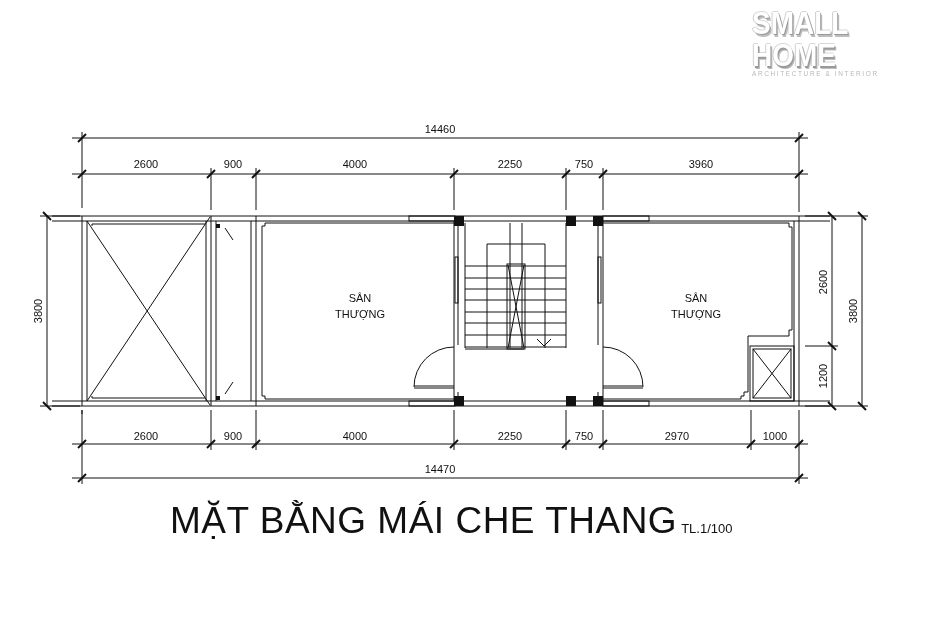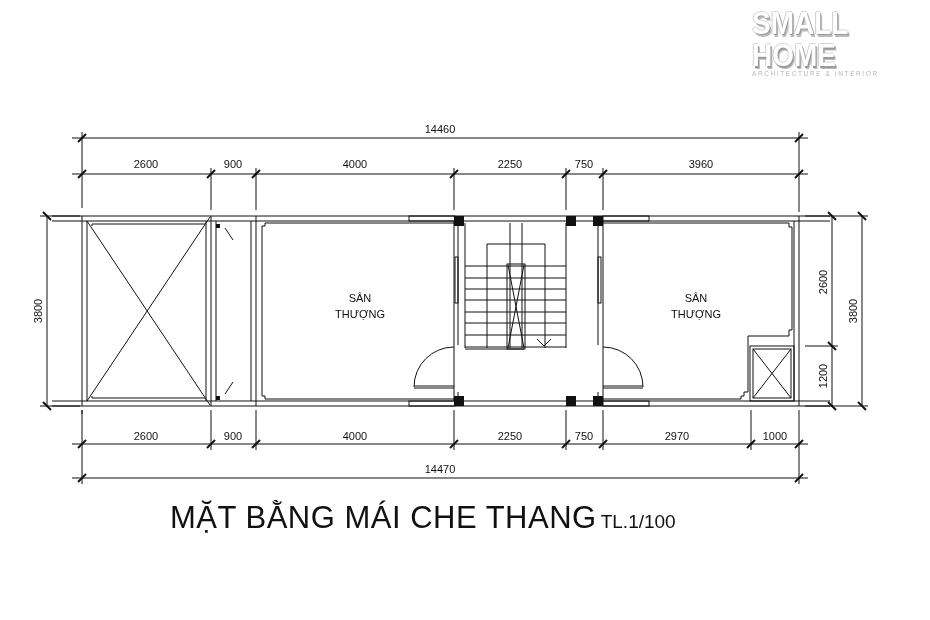--- a/index.html
+++ b/index.html
@@ -5,22 +5,22 @@
   html, body { margin: 0; padding: 0; background: #ffffff; }
   body { width: 930px; height: 620px; position: relative; overflow: hidden; font-family: "Liberation Sans", sans-serif; }
   #plan { position: absolute; left: 0; top: 0; }
   .dim { font-family: "Liberation Sans", sans-serif; font-size: 11px; fill: #111; }
   .lbl { font-family: "Liberation Sans", sans-serif; font-size: 11px; fill: #111; }
   .logo { position: absolute; left: 752px; top: 12px; width: 166px; text-align: left; }
   .logo-main { font-family: "Liberation Sans", sans-serif; font-weight: bold; font-size: 28px; color: #ffffff; letter-spacing: 0px; line-height: 28px;
     text-shadow: 1px 1px 0 #9a9a9a, 2px 2px 0 #bdbdbd, -1px 0 0 #cfcfcf, 0 -1px 0 #d8d8d8; transform: scaleY(1.15); }
   .logo-sub { font-family: "Liberation Sans", sans-serif; font-size: 6.5px; color: #b8b8b8; letter-spacing: 1.6px; margin-top: 2px; }
   .title { position: absolute; left: 170px; top: 500px; white-space: nowrap; color: #111; }
-  .title-main { font-family: "Liberation Sans", sans-serif; font-size: 31px; letter-spacing: 0.5px; }
-  .title-scale { font-family: "Liberation Sans", sans-serif; font-size: 19px; margin-left: 4px; }
+  .title-main { font-family: "Liberation Sans", sans-serif; font-size: 37px; letter-spacing: 0.5px; }
+  .title-scale { font-family: "Liberation Sans", sans-serif; font-size: 13px; margin-left: 4px; }
 </style>
 </head>
 <body>
 
 <div class="logo">
   <div class="logo-main">SMALL HOME</div>
   <div class="logo-sub">ARCHITECTURE &amp; INTERIOR</div>
 </div>
 
 <svg id="plan" width="930" height="620" viewBox="0 0 930 620" xmlns="http://www.w3.org/2000/svg">

